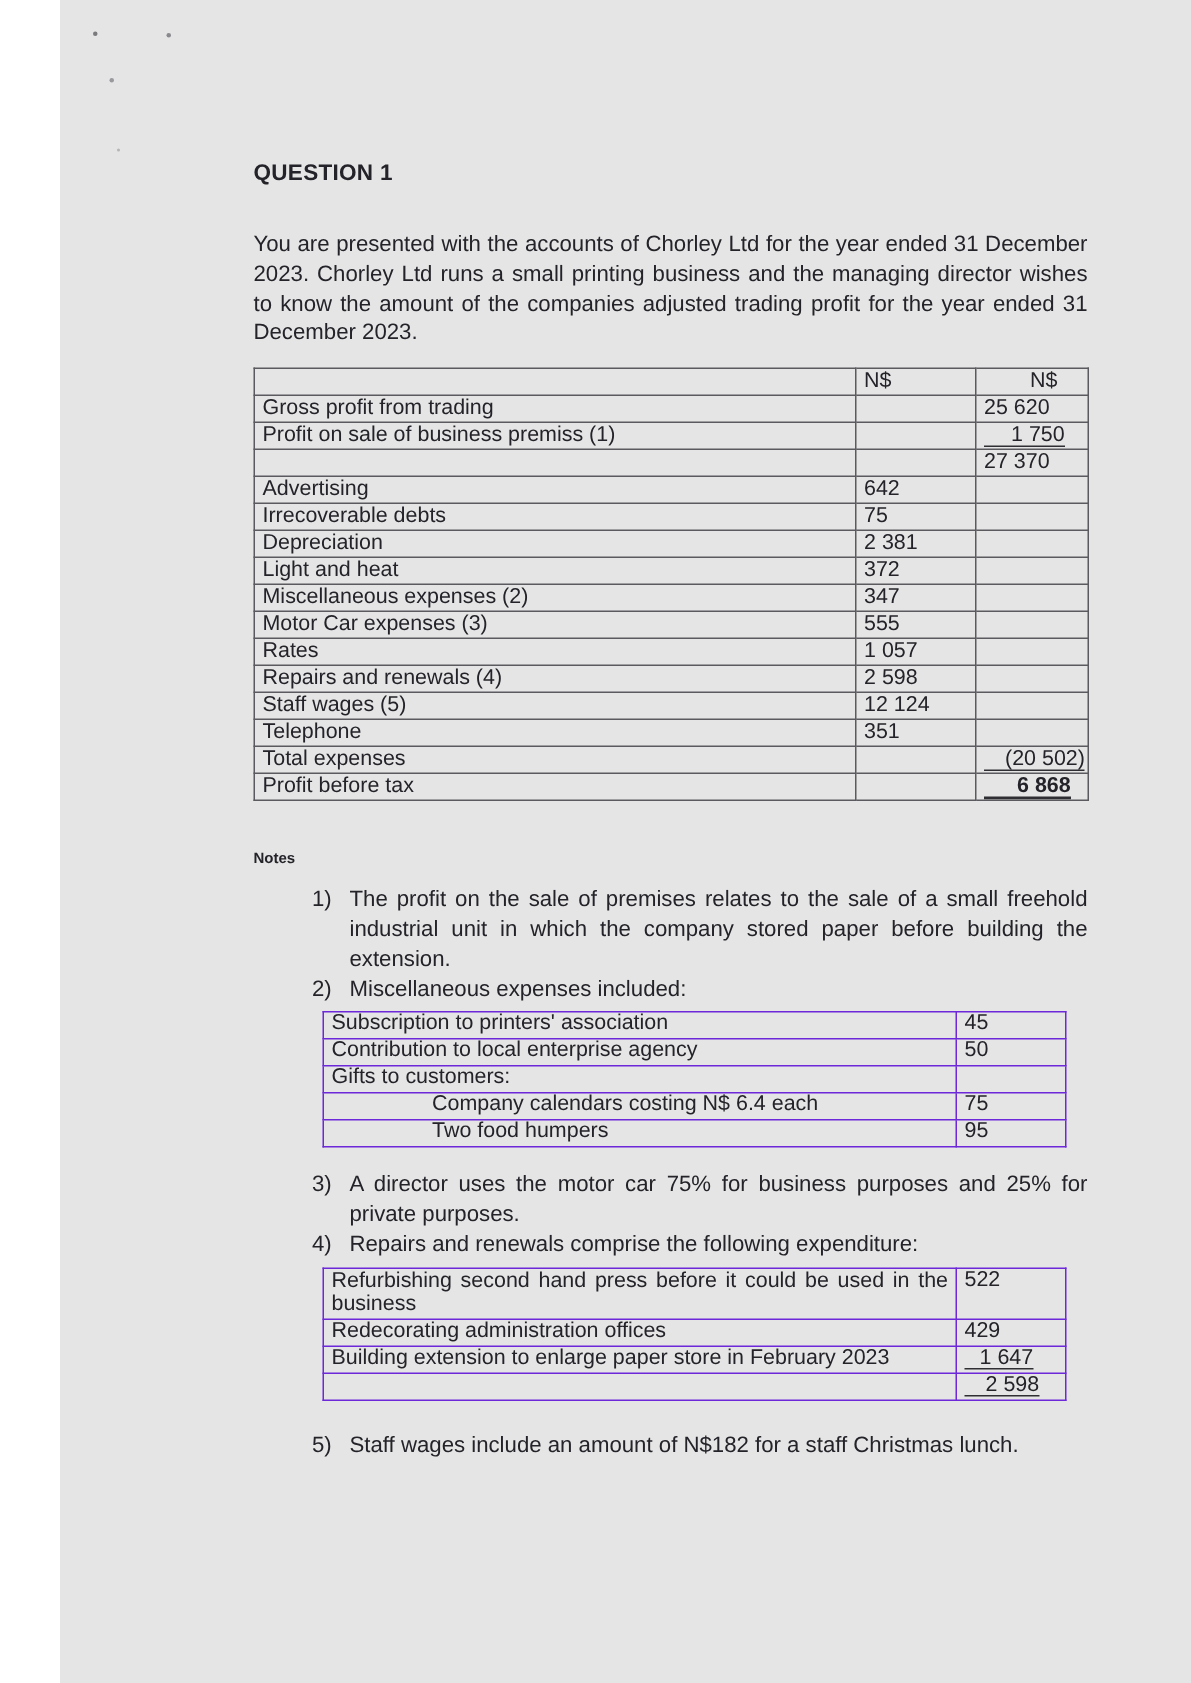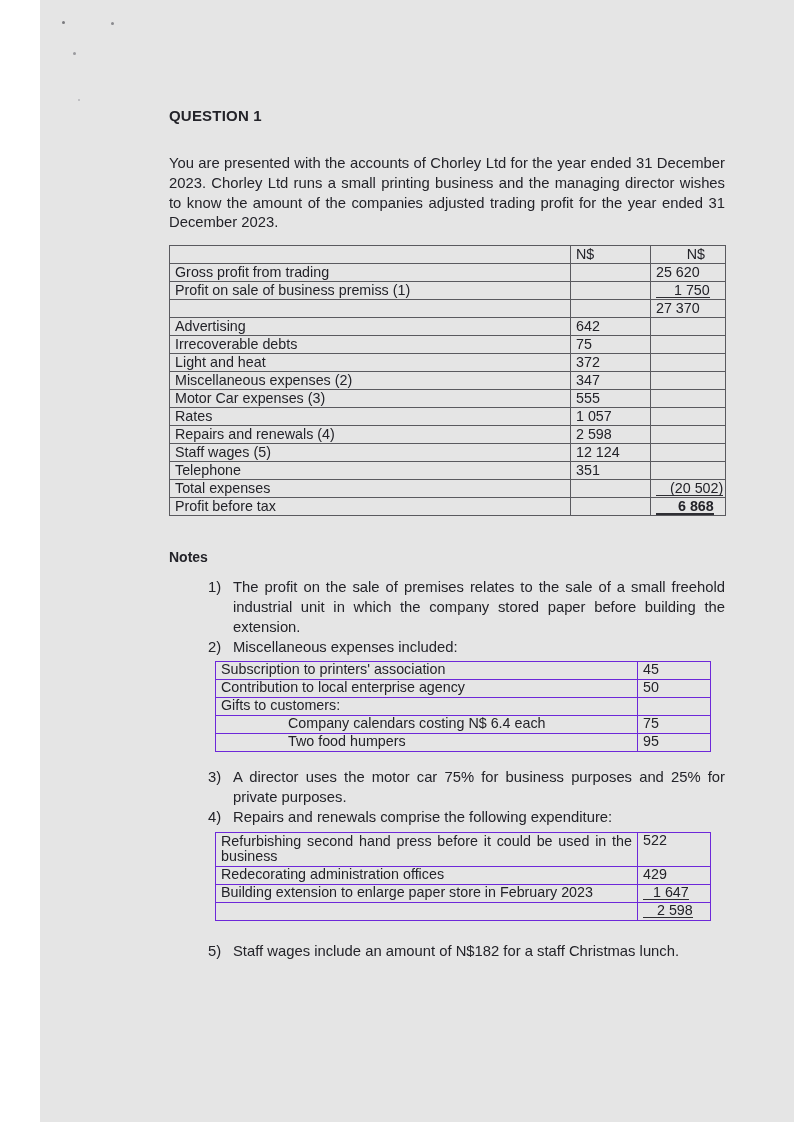--- a/index.html
+++ b/index.html
@@ -14,21 +14,21 @@
   .main-table{width:556px;margin-top:12px;font-size:14.3px;}
   .main-table td,.main-table th{border:1px solid #5a5a5f;height:17px;line-height:15px;
       padding:0 6px 0 5px;overflow:hidden;white-space:nowrap;font-weight:normal;vertical-align:middle;}
   .main-table th{text-align:left;}
   .main-table th.h-right{text-align:right;padding-right:20px;}
   .num{}
   .u{display:inline-block;border-bottom:1.5px solid #2e2e33;padding-left:14px;line-height:14px;}
   .u-wide{padding-left:18px;}
   .u-bold{font-weight:bold;border-bottom-width:2.5px;padding-left:22px;}
 
-  .notes-heading{font-size:14px;font-weight:bold;margin:33px 0 0 0;}
+  .notes-heading{font-size:10px;font-weight:bold;margin:33px 0 0 0;}
   .notes{margin-top:13px;font-size:14.8px;}
   .note-row{display:flex;margin:0;}
   .note-num{width:25px;margin-left:39px;flex:none;line-height:19.8px;}
   .note-body{flex:1;text-align:justify;line-height:19.8px;}
 
   .sub-table{width:495px;margin:4px 0 16px 46px;font-size:14.3px;}
   .sub-table td{border:1px solid #6d28d9;height:17px;line-height:15.5px;padding:0 5px;vertical-align:top;}
   .sub-table td.lbl{white-space:nowrap;overflow:hidden;}
   .sub-table td.wrap{white-space:normal;text-align:justify;padding-top:1px;padding-bottom:1px;}
   .sub-table td.indent{padding-left:72px;}
@@ -87,20 +87,25 @@
         <td>Advertising</td>
         <td class="num">642</td>
         <td class="num"></td>
       </tr>
       <tr>
         <td>Irrecoverable debts</td>
         <td class="num">75</td>
         <td class="num"></td>
       </tr>
       <tr>
+        <td>Depreciation</td>
+        <td class="num">2 381</td>
+        <td class="num"></td>
+      </tr>
+      <tr>
         <td>Light and heat</td>
         <td class="num">372</td>
         <td class="num"></td>
       </tr>
       <tr>
         <td>Miscellaneous expenses (2)</td>
         <td class="num">347</td>
         <td class="num"></td>
       </tr>
       <tr>

